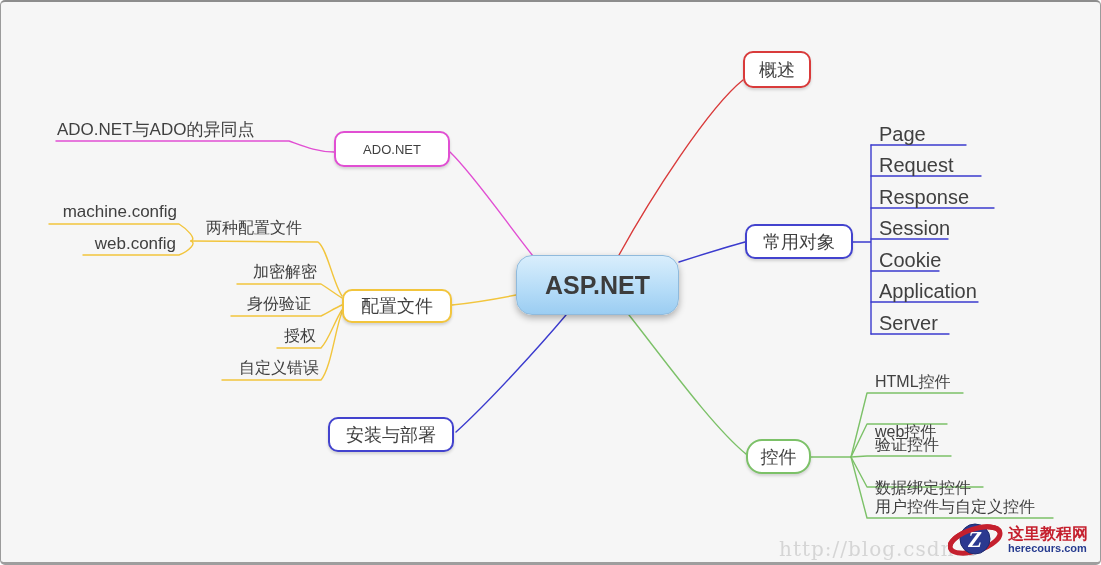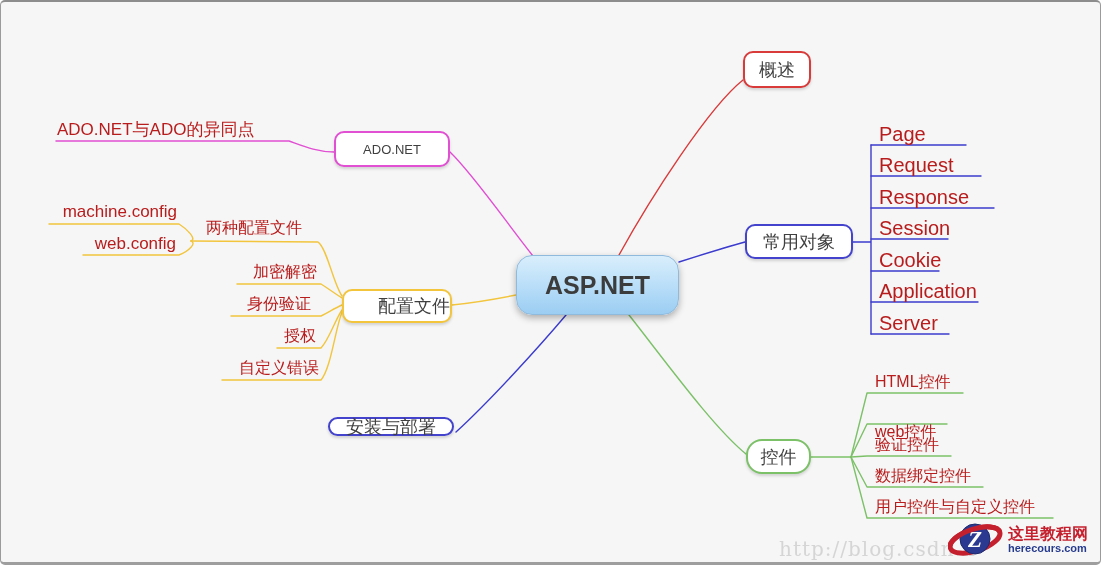--- a/index.html
+++ b/index.html
@@ -22,29 +22,29 @@
   .node {
     position:absolute; background:#ffffff; border:2px solid; border-radius:10px;
     display:flex; align-items:center; justify-content:center;
     box-shadow:0 2px 3px rgba(0,0,0,0.15);
     font-size:18px; white-space:nowrap; box-sizing:border-box; cursor:default;
   }
   .b-red     { border-color:#d93b3b; }
   .b-blue    { border-color:#4343ce; }
   .b-green   { border-color:#7cc168;border-radius:16px; }
   .b-magenta { border-color:#e14fd3; }
-  .b-yellow  { border-color:#f2c53d;justify-content:flex-end; }
+  .b-yellow  { border-color:#f2c53d; }
 
   .node.center {
     background:linear-gradient(#d9eefc,#b7ddf8 55%,#9bcdf2);
     border:1.5px solid #8fbadc; border-radius:16px;
     font-size:25px; font-weight:bold; color:#3c3c3c;
     box-shadow:0 3px 7px rgba(0,0,0,0.30);
   }
-  .leaf { position:absolute; white-space:nowrap; font-size:16px; color:#b91c1c; cursor:default; }
+  .leaf { position:absolute; white-space:nowrap; font-size:16px; color:#404040; cursor:default; }
   .leaf.en { font-size:20px; }
   .leaf.big { font-size:17px; }
 
   .watermark {
     position:absolute; left:778px; top:535px;
     font-family:"DejaVu Serif","Liberation Serif",serif;
     font-size:20px; letter-spacing:1px; color:#d5d5d5;
   }
   .logo {
     position:absolute; right:0px; bottom:0px; width:152px; height:44px;
@@ -105,21 +105,21 @@
   </div>
 
   <div class="node b-blue" style="left:744px;top:222px;width:108px;height:35px;">
     <span>常用对象</span>
   </div>
 
   <div class="node b-green" style="left:745px;top:437px;width:65px;height:35px;">
     <span>控件</span>
   </div>
 
-  <div class="node b-blue" style="left:327px;top:415px;width:126px;height:19px;">
+  <div class="node b-blue" style="left:327px;top:415px;width:126px;height:35px;">
     <span>安装与部署</span>
   </div>
 
   <div class="node b-yellow" style="left:341px;top:287px;width:110px;height:34px;">
     <span>配置文件</span>
   </div>
 
   <div class="node b-magenta" style="left:333px;top:129px;width:116px;height:36px;font-size:13px;">
     <span>ADO.NET</span>
   </div>
@@ -128,21 +128,21 @@
   <div class="leaf en" style="left:878px;top:152px;">Request</div>
   <div class="leaf en" style="left:878px;top:184px;">Response</div>
   <div class="leaf en" style="left:878px;top:215px;">Session</div>
   <div class="leaf en" style="left:878px;top:247px;">Cookie</div>
   <div class="leaf en" style="left:878px;top:278px;">Application</div>
   <div class="leaf en" style="left:878px;top:310px;">Server</div>
 
   <div class="leaf" style="left:874px;top:370px;">HTML控件</div>
   <div class="leaf" style="left:874px;top:401px;margin-top:19px;">web控件</div>
   <div class="leaf" style="left:874px;top:433px;">验证控件</div>
-  <div class="leaf" style="left:874px;top:464px;">数据绑定控件</div>
+  <div class="leaf" style="left:874px;top:476px;">数据绑定控件</div>
   <div class="leaf" style="left:874px;top:495px;">用户控件与自定义控件</div>
 
   <div class="leaf big" style="left:56px;top:116px;">ADO.NET与ADO的异同点</div>
 
   <div class="leaf" style="left:205px;top:216px;">两种配置文件</div>
   <div class="leaf big" style="right:923px;top:200px;">machine.config</div>
   <div class="leaf big" style="right:924px;top:232px;">web.config</div>
   <div class="leaf" style="right:783px;top:260px;">加密解密</div>
   <div class="leaf" style="right:789px;top:292px;">身份验证</div>
   <div class="leaf" style="right:784px;top:324px;">授权</div>

